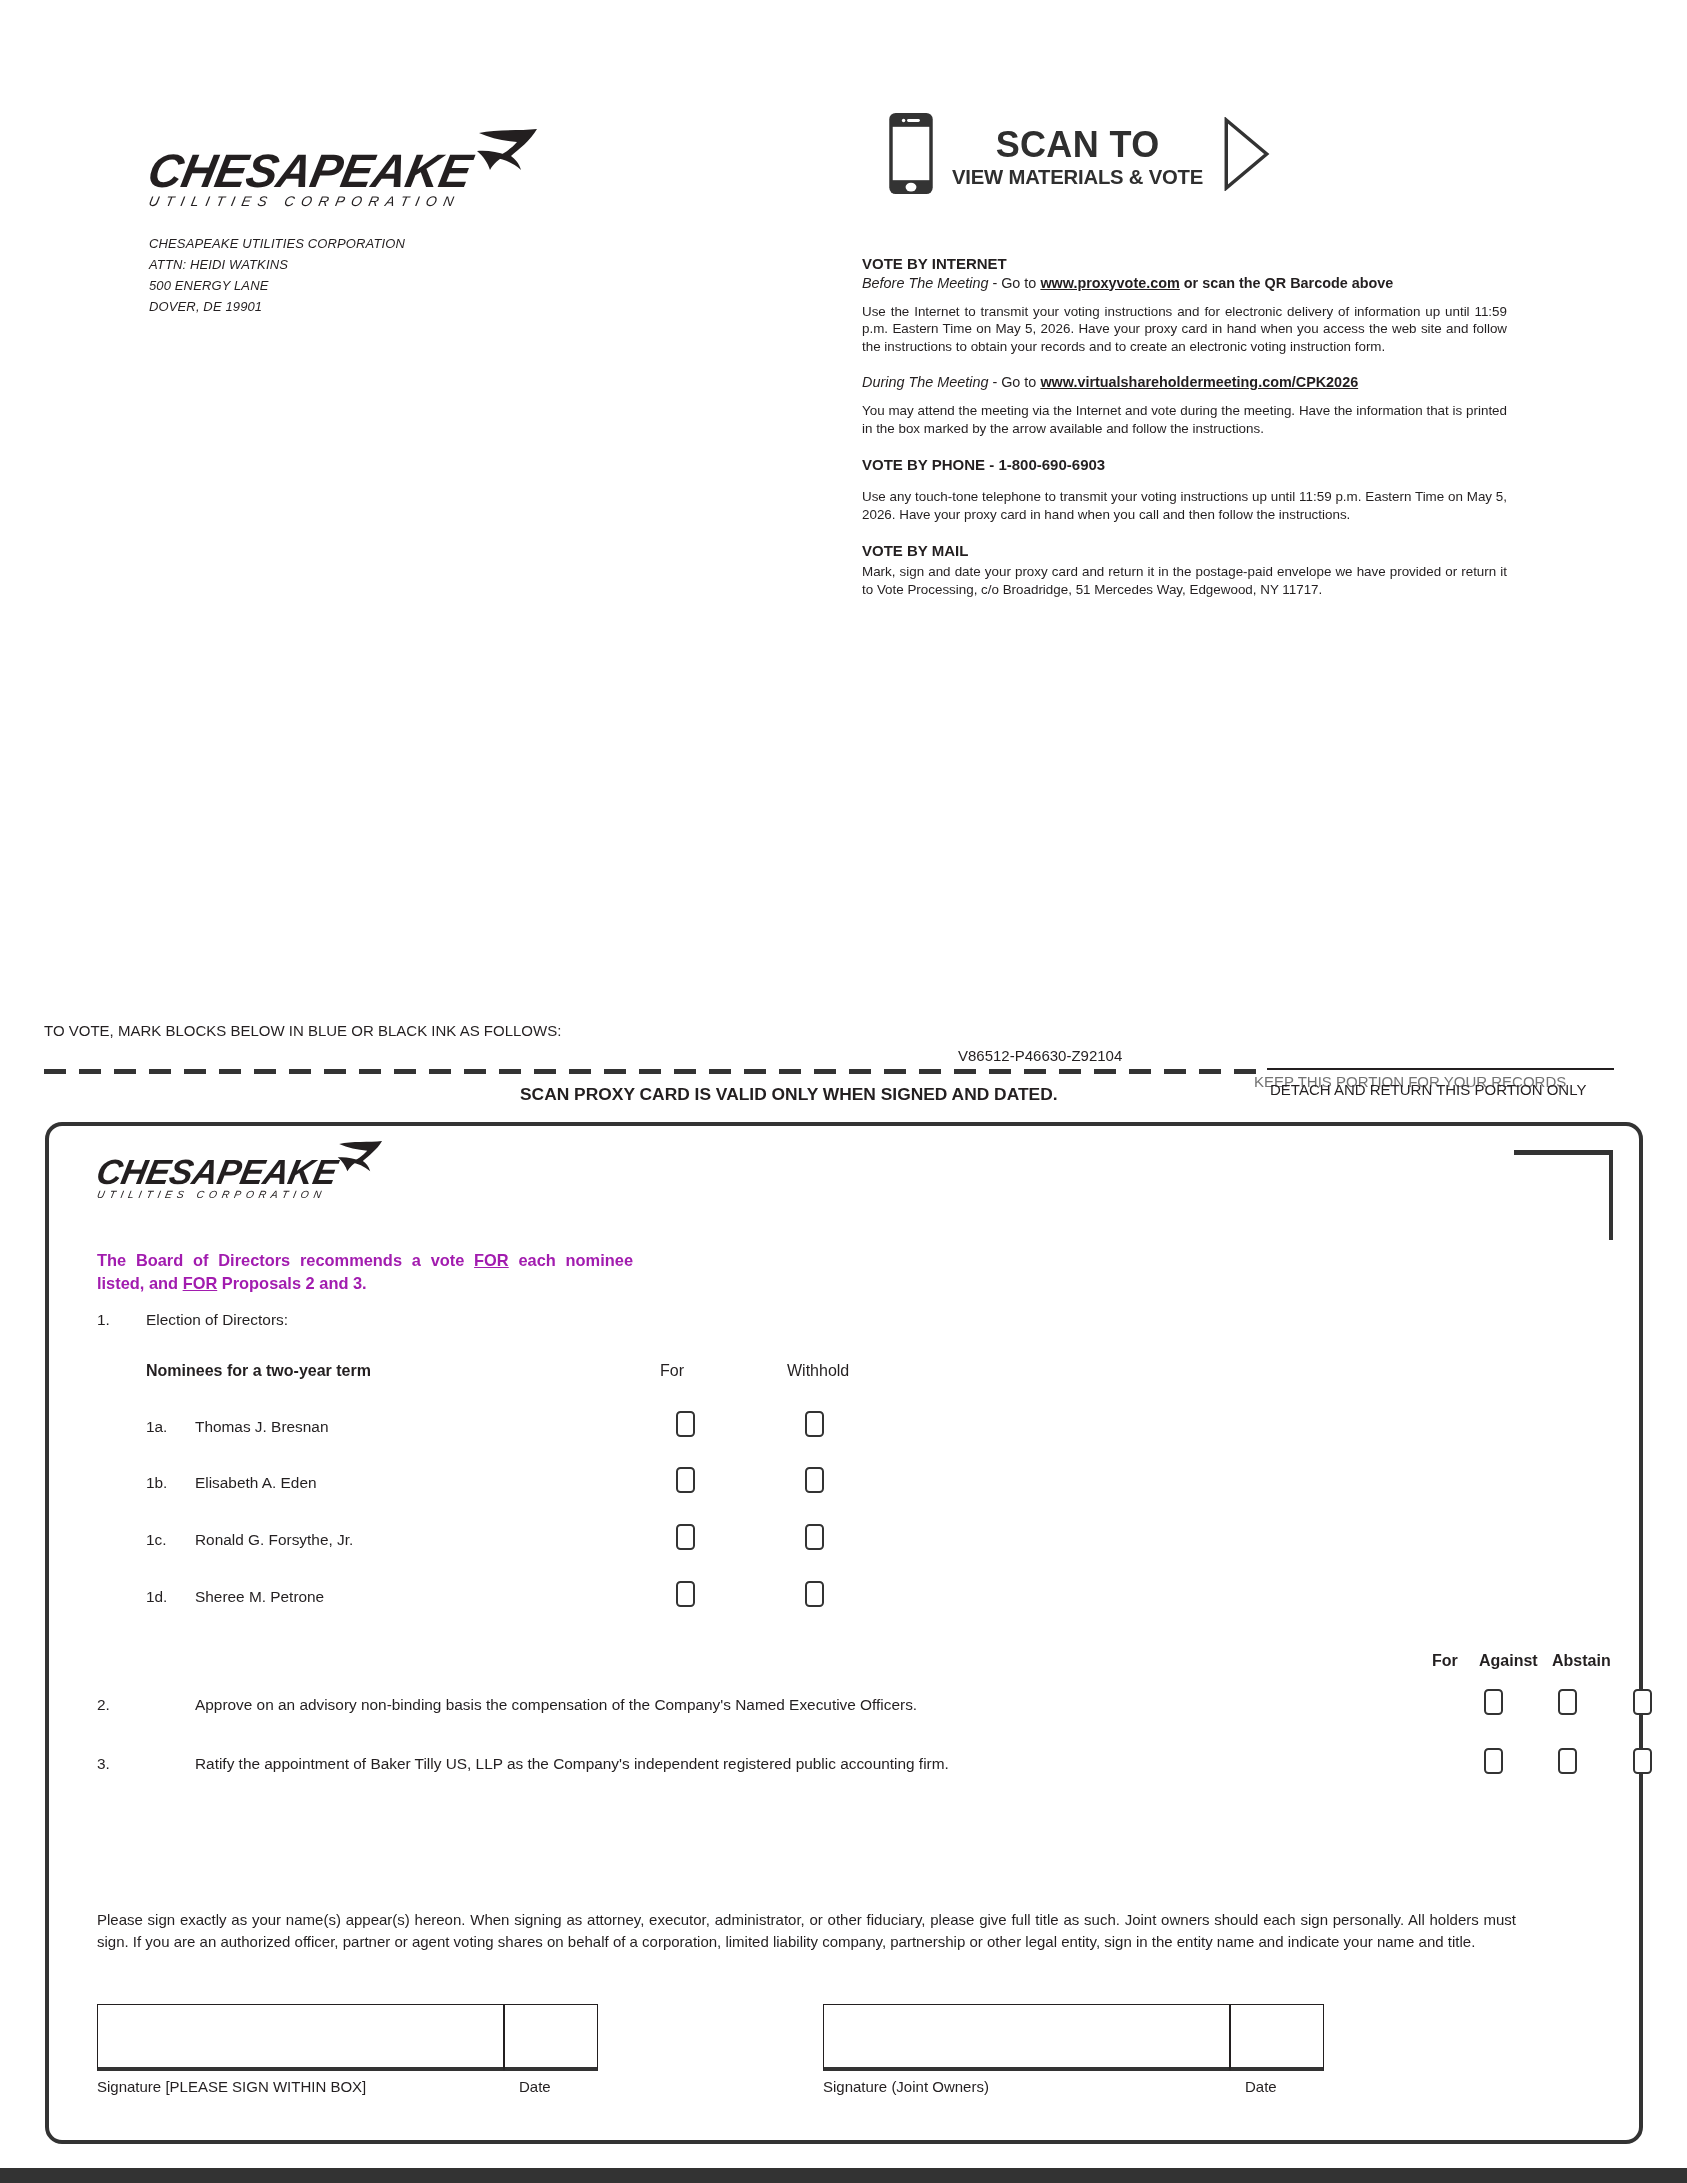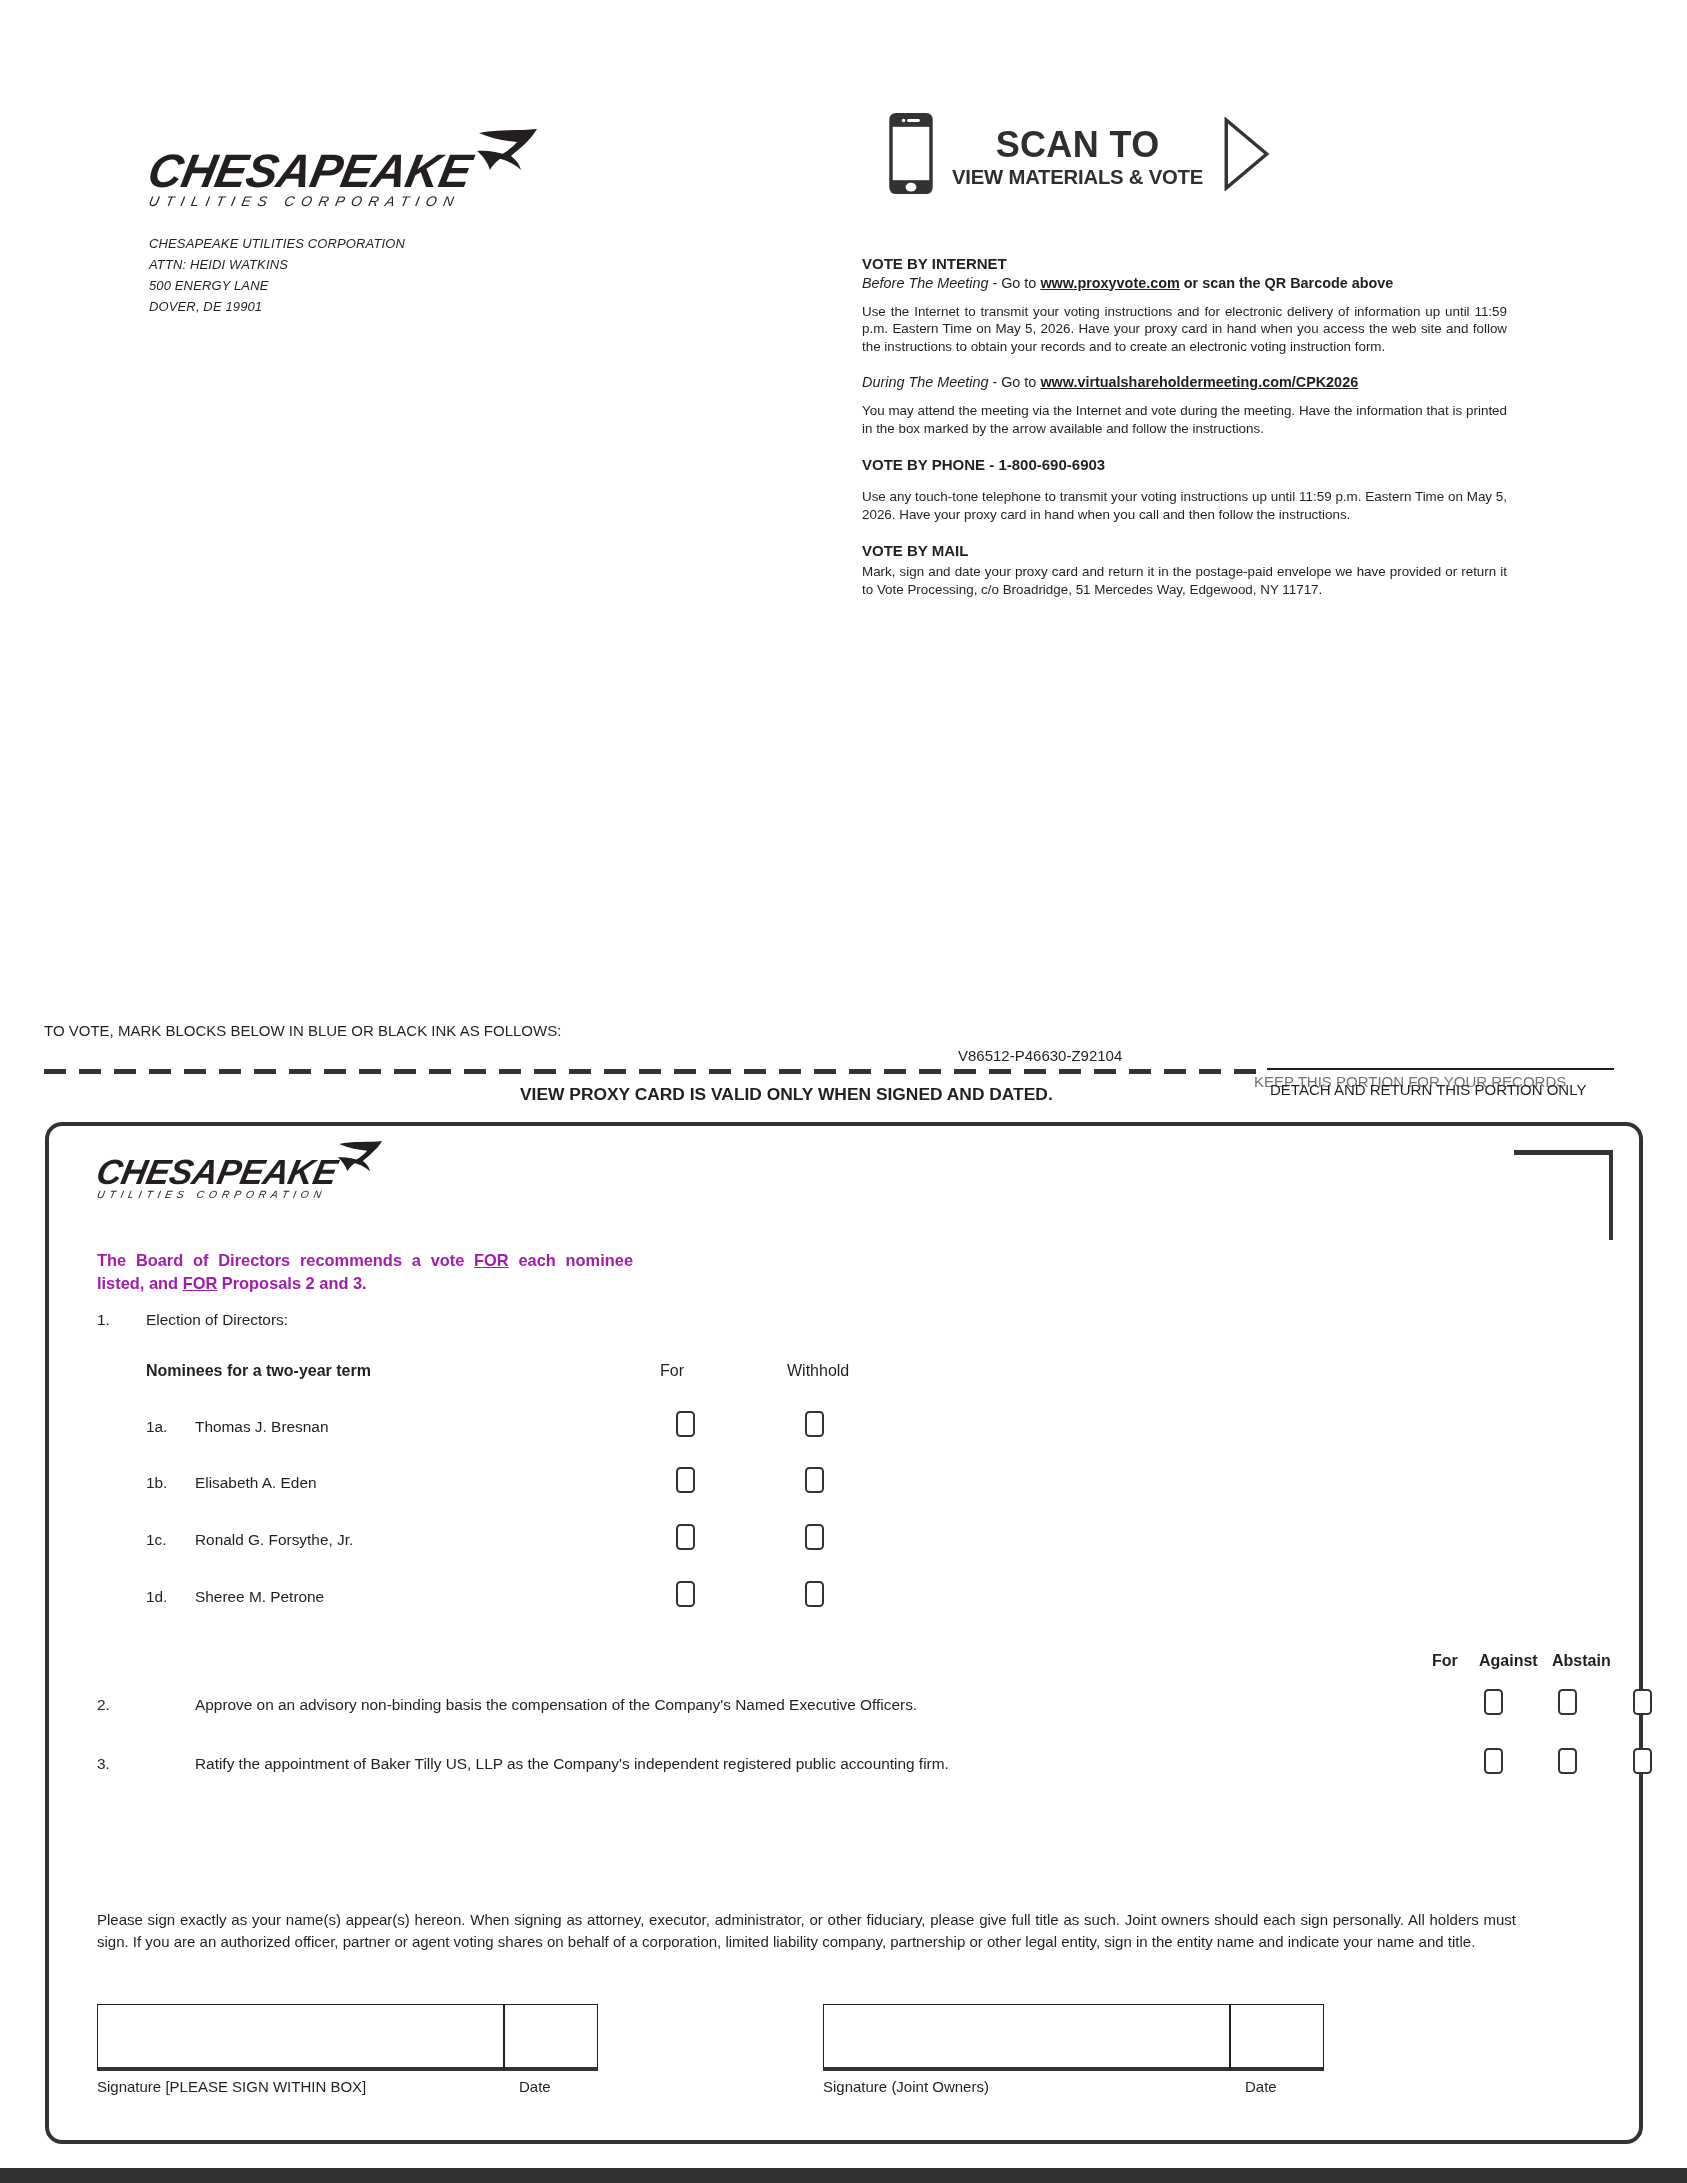--- a/index.html
+++ b/index.html
@@ -289,21 +289,21 @@
   <div class="mark-note">TO VOTE, MARK BLOCKS BELOW IN BLUE OR BLACK INK AS FOLLOWS:</div>
 
   <div class="control-num">V86512-P46630-Z92104</div>
 
   <div class="keep-portion">KEEP THIS PORTION FOR YOUR RECORDS</div>
   <div class="keep-rule"></div>
   <div class="detach-portion">DETACH AND RETURN THIS PORTION ONLY</div>
 
   <div class="dash-line"></div>
 
-  <div class="valid-note">VIEW PROXY CARD IS VALID ONLY WHEN SIGNED AND DATED.</div>
+  <div class="valid-note">SCAN PROXY CARD IS VALID ONLY WHEN SIGNED AND DATED.</div>
 
   <div class="card">
 
     <div class="card-logo logo-wrap">
       <div class="logo-ches" style="font-size:35px; transform:skewX(-11deg);">CHESAPEAKE</div>
       <div style="display:flex; margin-top:1.5px; transform:skewX(-11deg);">
         <span class="logo-sub" style="font-size:10.4px; letter-spacing:0.46em;">UTILITIES</span>
         <span class="logo-sub" style="font-size:10.4px; letter-spacing:0.46em; margin-left:8px;">CORPORATION</span>
       </div>
       <svg class="logo-bird" style="left:240px; top:-16px;" width="48" height="45" viewBox="0 0 130 120">

